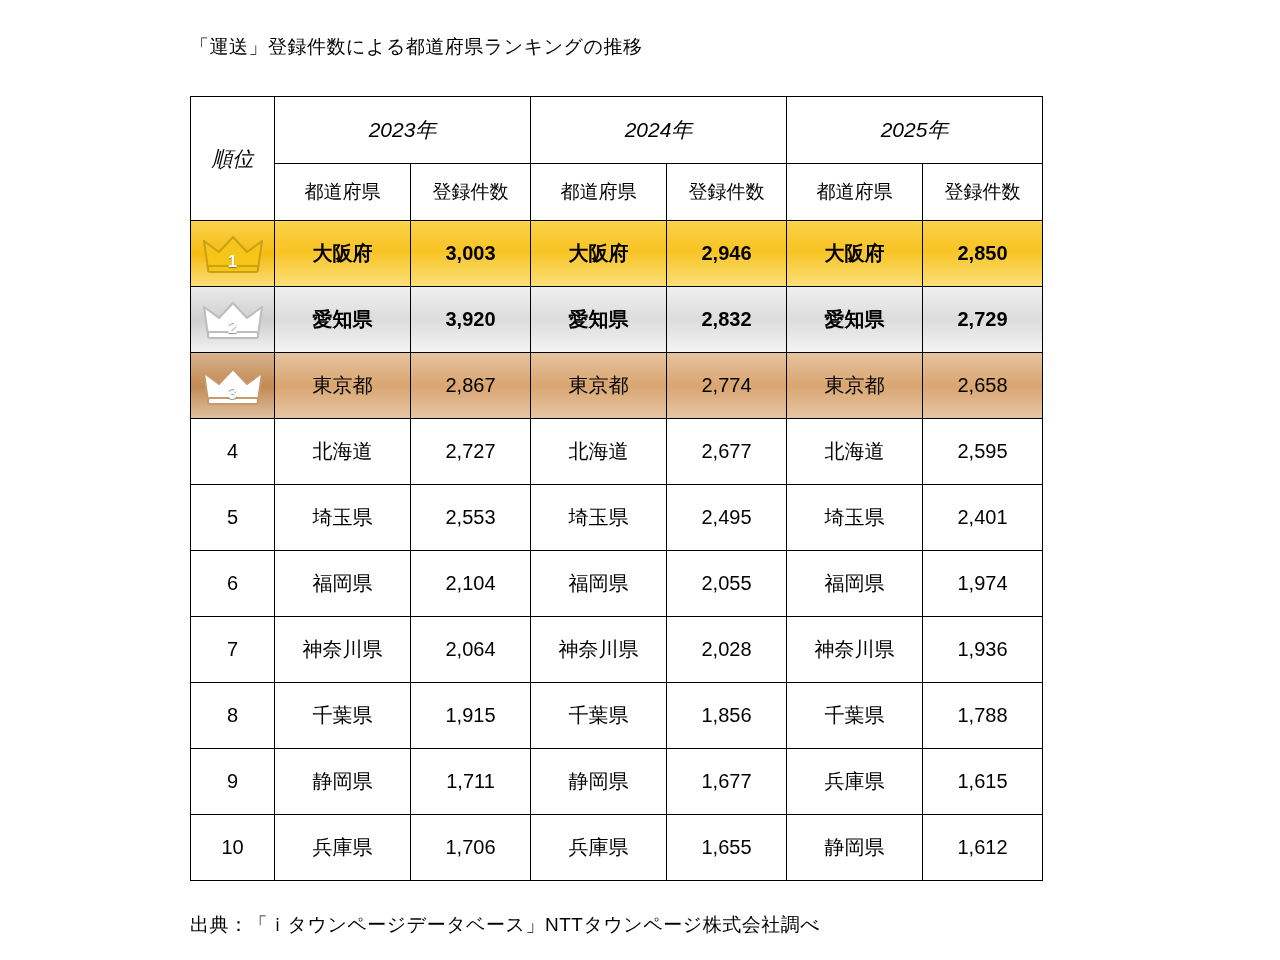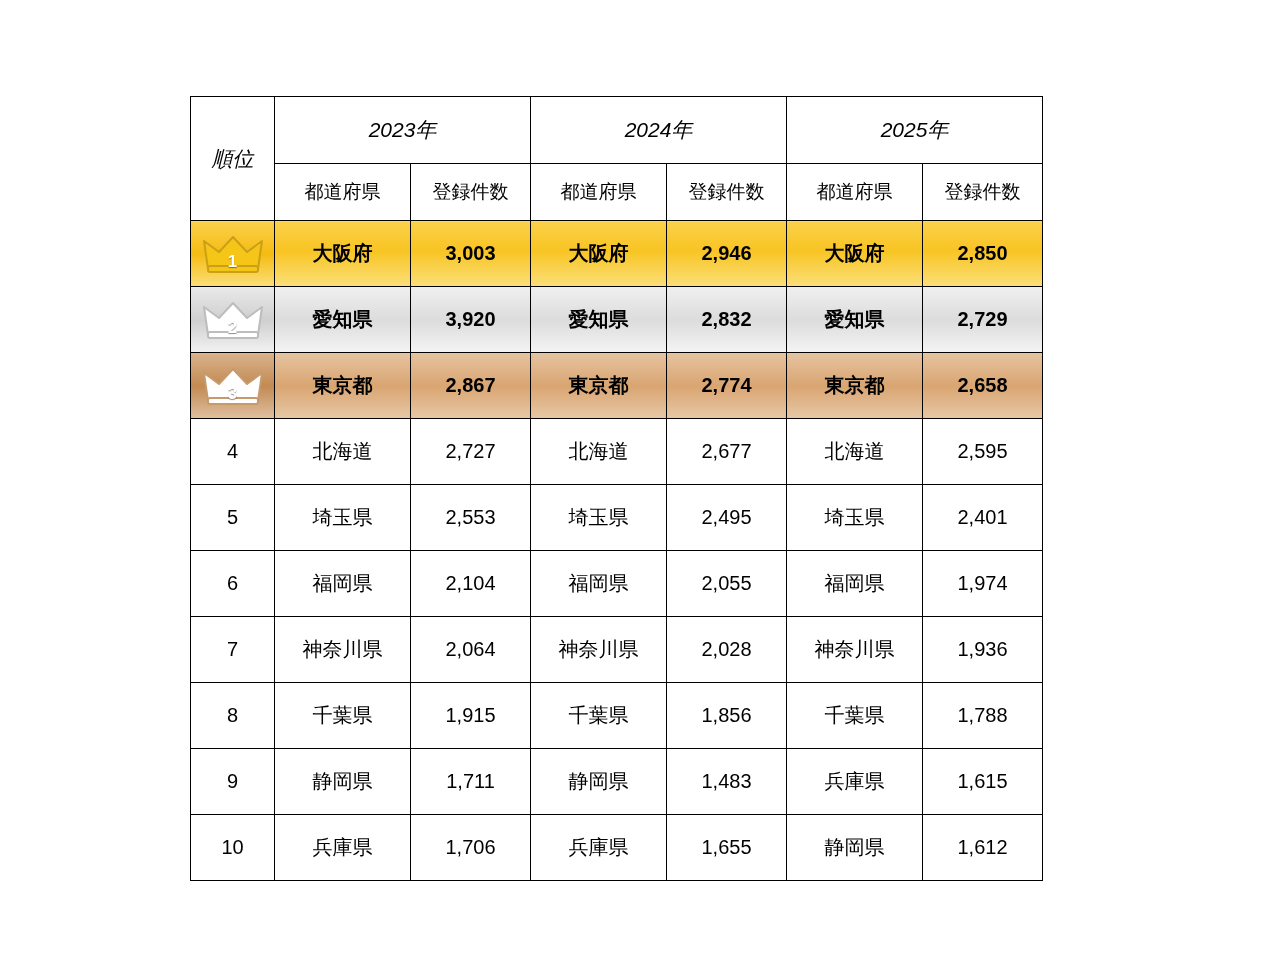--- a/index.html
+++ b/index.html
@@ -76,21 +76,20 @@
   }
   .row-silver td.pref, .row-silver td.count {
     background: linear-gradient(to bottom, #efefef 0%, #dcdcdc 50%, #f4f4f4 100%);
     font-weight: bold;
   }
   .row-silver td.rank-cell {
     background: linear-gradient(to bottom, #e9e9e9 0%, #cfcfcf 50%, #f2f2f2 100%);
   }
   .row-bronze td.pref, .row-bronze td.count {
     background: linear-gradient(to bottom, #e6c3a0 0%, #d9a571 50%, #e7c7a6 100%);
-    font-weight: bold;
   }
   .row-bronze td.rank-cell {
     background: linear-gradient(to bottom, #d9b28c 0%, #c28a52 50%, #dfc0a0 100%);
   }
 
   .crown-wrap {
     position: relative;
     width: 100%;
     height: 100%;
     display: flex;
@@ -110,20 +109,21 @@
     color: #ffffff;
     text-shadow: 0 1px 1px rgba(0,0,0,.45);
     pointer-events: none;
   }
 </style>
 </head>
 <body>
 
 <div class="page">
 
+  <div class="title">「運送」登録件数による都道府県ランキングの推移</div>
 
   <table class="ranking">
     <colgroup>
       <col class="c-rank">
       <col class="c-pref">
         <col class="c-count">
       <col class="c-pref">
         <col class="c-count">
       <col class="c-pref">
         <col class="c-count">
@@ -239,30 +239,31 @@
           <td class="pref">千葉県</td>
           <td class="count">1,856</td>
           <td class="pref">千葉県</td>
           <td class="count">1,788</td>
         </tr>
         <tr>
           <td class="rank-cell"><span>9</span></td>
           <td class="pref">静岡県</td>
           <td class="count">1,711</td>
           <td class="pref">静岡県</td>
-          <td class="count">1,483</td>
+          <td class="count">1,677</td>
           <td class="pref">兵庫県</td>
           <td class="count">1,615</td>
         </tr>
         <tr>
           <td class="rank-cell"><span>10</span></td>
           <td class="pref">兵庫県</td>
           <td class="count">1,706</td>
           <td class="pref">兵庫県</td>
           <td class="count">1,655</td>
           <td class="pref">静岡県</td>
           <td class="count">1,612</td>
         </tr>
       </tbody>
   </table>
 
+  <div class="source">出典：「ｉタウンページデータベース」NTTタウンページ株式会社調べ</div>
 
 </div>
 
 </body></html>

